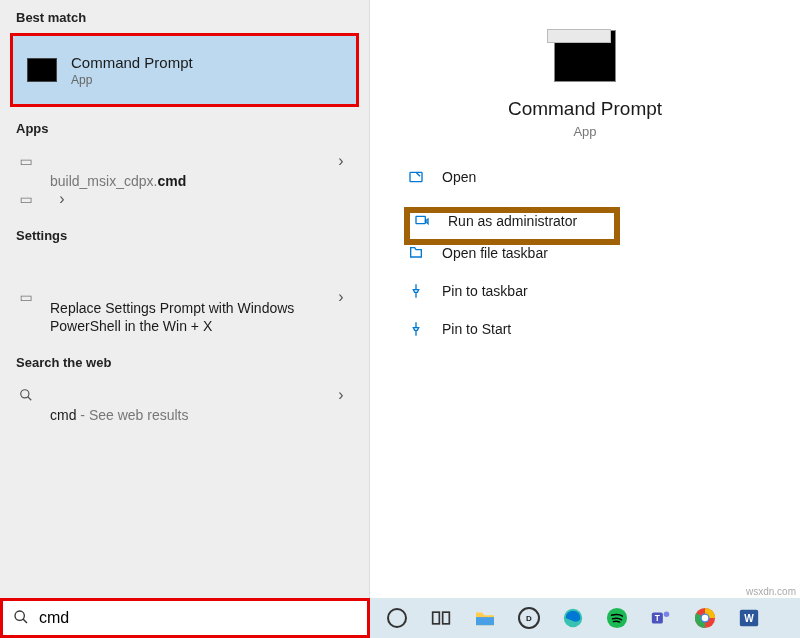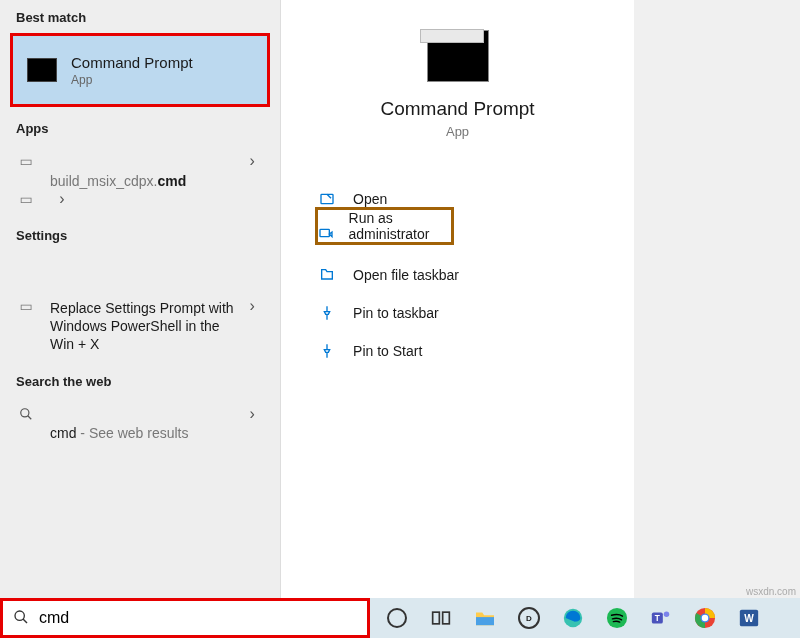--- a/index.html
+++ b/index.html
@@ -5,21 +5,21 @@
   * { box-sizing: border-box; margin: 0; padding: 0; }
   body {
     font-family: "Segoe UI", Arial, sans-serif;
     width: 800px; height: 638px;
     background: #f0f0f0;
     overflow: hidden;
     position: relative;
     font-size: 14px;
     color: #1a1a1a;
   }
-  .main { display: flex; width: 634px; height: 598px; }
+  .main { display: flex; width: 800px; height: 598px; }
   .left { width: 370px; background: #eeeeee; border-right: 1px solid #ddd; }
   .right { flex: 1; background: #fff; padding: 20px 0 0 0; }
   .section-header {
     font-weight: 600; font-size: 13px;
     padding: 10px 16px 6px 16px;
     color: #222;
   }
   .best-match {
     display: flex; align-items: center;
     background: #bcd9ef;
@@ -70,25 +70,25 @@
     content: ""; position: absolute;
     top: -2px; left: -8px;
     width: 62px; height: 12px;
     background: #e9e9e9;
     border: 1px solid #bbb;
   }
   .prev-title { margin-top: 16px; font-size: 19px; font-weight: 400; }
   .prev-sub { font-size: 13px; color: #777; margin: 4px 0 30px 0; }
   .actions { width: 100%; padding-left: 34px; }
   .action-row {
-    display: flex; align-items: flex-end;
+    display: flex; align-items: flex-start;
     height: 38px;
     padding: 0 14px 0 0;
   }
-  .action-row.highlight { border: 3px solid #a16207; margin-right: 180px; height: 38px; }
+  .action-row.highlight { border: 6px solid #a16207; margin-right: 180px; height: 38px; }
   .action-icon {
     width: 24px; display: inline-flex; justify-content: center;
     color: #0078d4; margin-right: 14px;
   }
   .action-label { font-size: 14px; }
   .searchbar {
     position: absolute; bottom: 0; left: 0;
     width: 370px; height: 40px;
     background: #fff;
     border: 3px solid #e60000;

